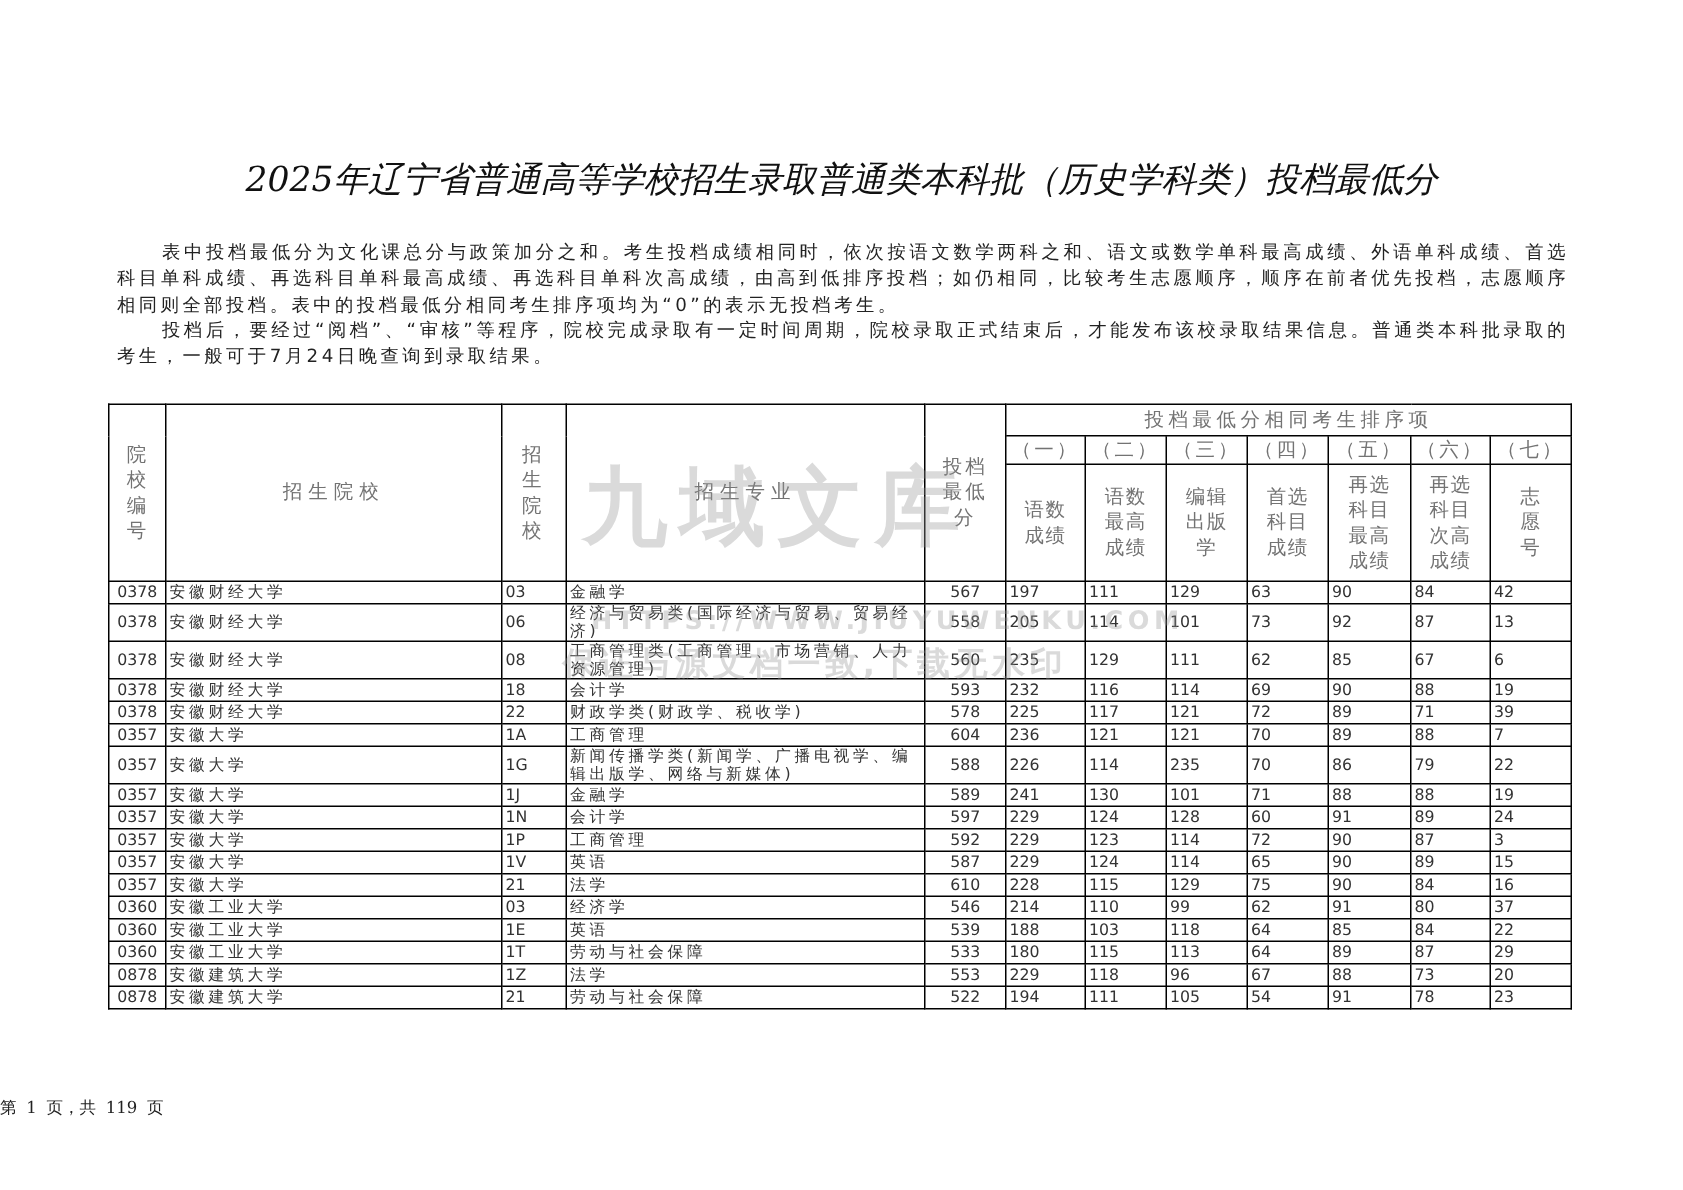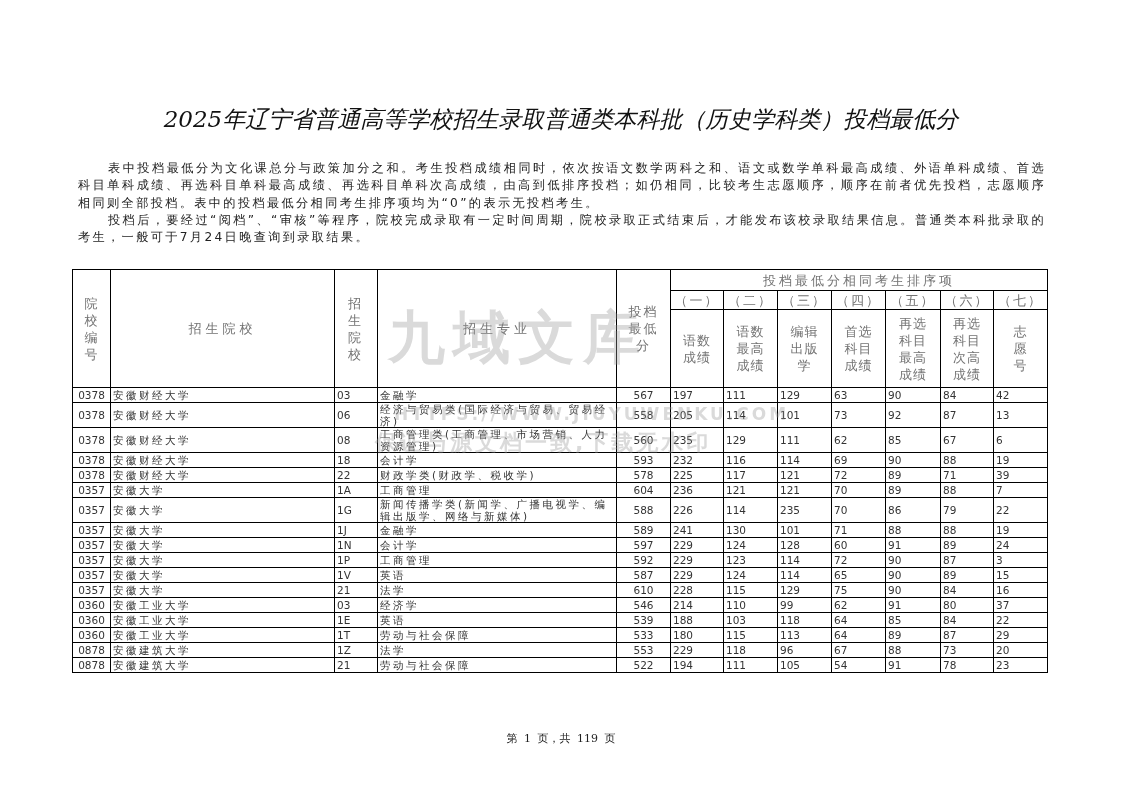--- a/index.html
+++ b/index.html
@@ -17,21 +17,21 @@
   td { font-size:10.5px; color:#333; height:14px; line-height:12px; vertical-align:middle; white-space:nowrap; }
   td.tall { height:23px; }
   td.wrap { white-space:normal; letter-spacing:1.5px; line-height:12px;margin-left:42px; }
   td.c { text-align:center; }
   td.l { text-align:left; }
   td.name { letter-spacing:2.5px; }
   .watermark { position:absolute; pointer-events:none; color:rgba(150,150,150,0.35); font-weight:bold; font-family:"DejaVu Sans", sans-serif; white-space:nowrap; }
   .wm1 { left:388px; top:300px; font-size:57px; letter-spacing:8px; }
   .wm2 { left:394px; top:404px; font-size:17px; letter-spacing:3px; }
   .wm3 { left:375px; top:428px; font-size:22px; letter-spacing:3px; }
-  .footer { position:absolute; left:0; top:731px; width:1122px; text-align:center; font-size:11px; font-family:"DejaVu Serif", serif; color:#222; word-spacing:3px; }
+  .footer { position:absolute; left:0; top:731px; width:1122px; text-align:left; font-size:11px; font-family:"DejaVu Serif", serif; color:#222; word-spacing:3px; }
 </style>
 </head>
 <body>
 
 <div class="title">2025年辽宁省普通高等学校招生录取普通类本科批（历史学科类）投档最低分</div>
 
 <div class="intro">
   <p>表中投档最低分为文化课总分与政策加分之和。考生投档成绩相同时，依次按语文数学两科之和、语文或数学单科最高成绩、外语单科成绩、首选科目单科成绩、再选科目单科最高成绩、再选科目单科次高成绩，由高到低排序投档；如仍相同，比较考生志愿顺序，顺序在前者优先投档，志愿顺序相同则全部投档。表中的投档最低分相同考生排序项均为“0”的表示无投档考生。</p>
   <p>投档后，要经过“阅档”、“审核”等程序，院校完成录取有一定时间周期，院校录取正式结束后，才能发布该校录取结果信息。普通类本科批录取的考生，一般可于7月24日晚查询到录取结果。</p>
 </div>

